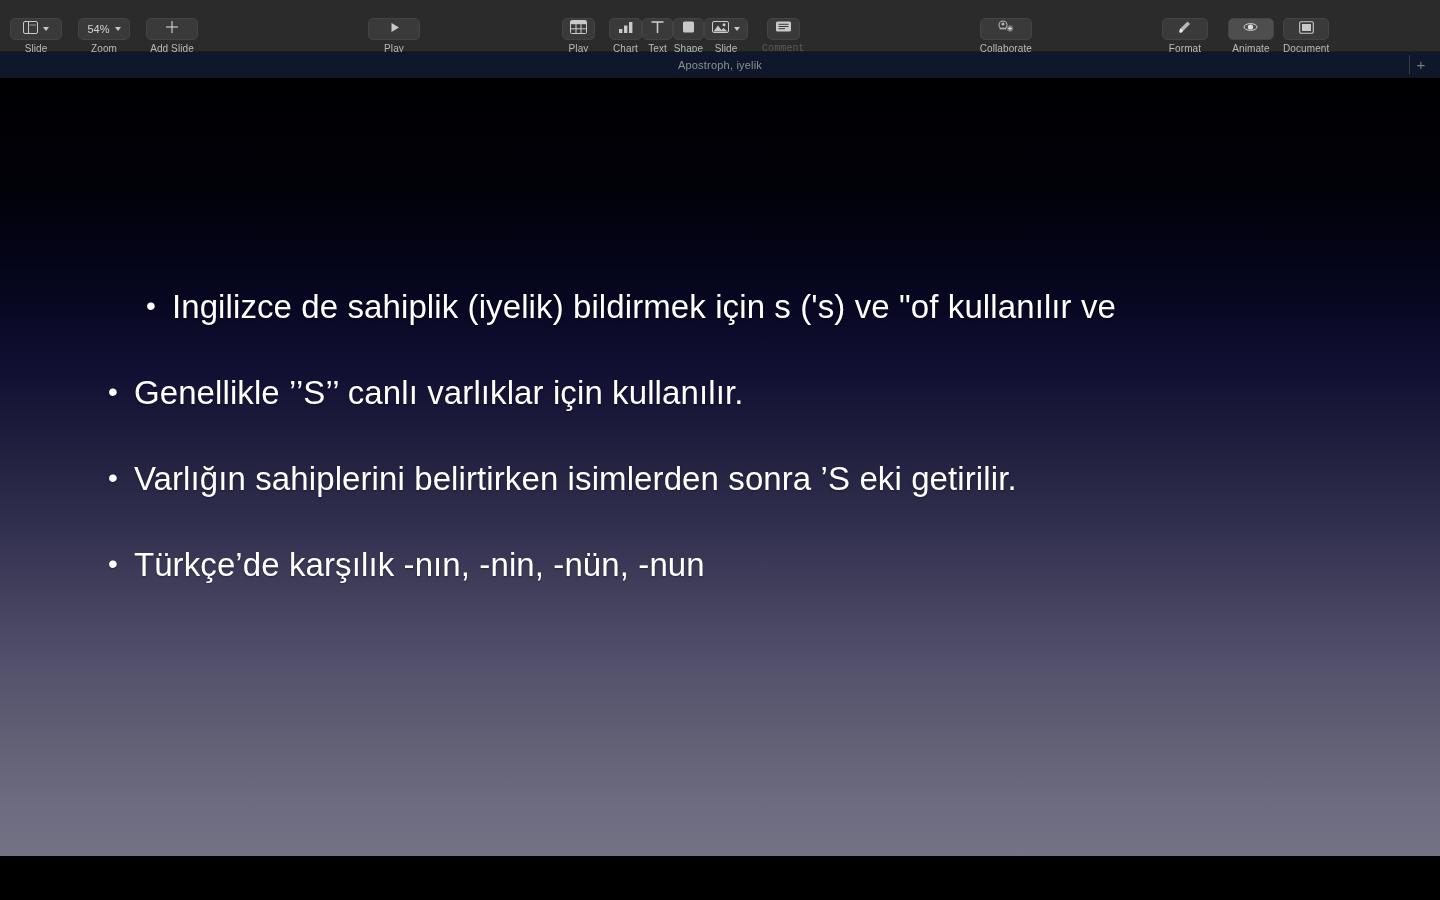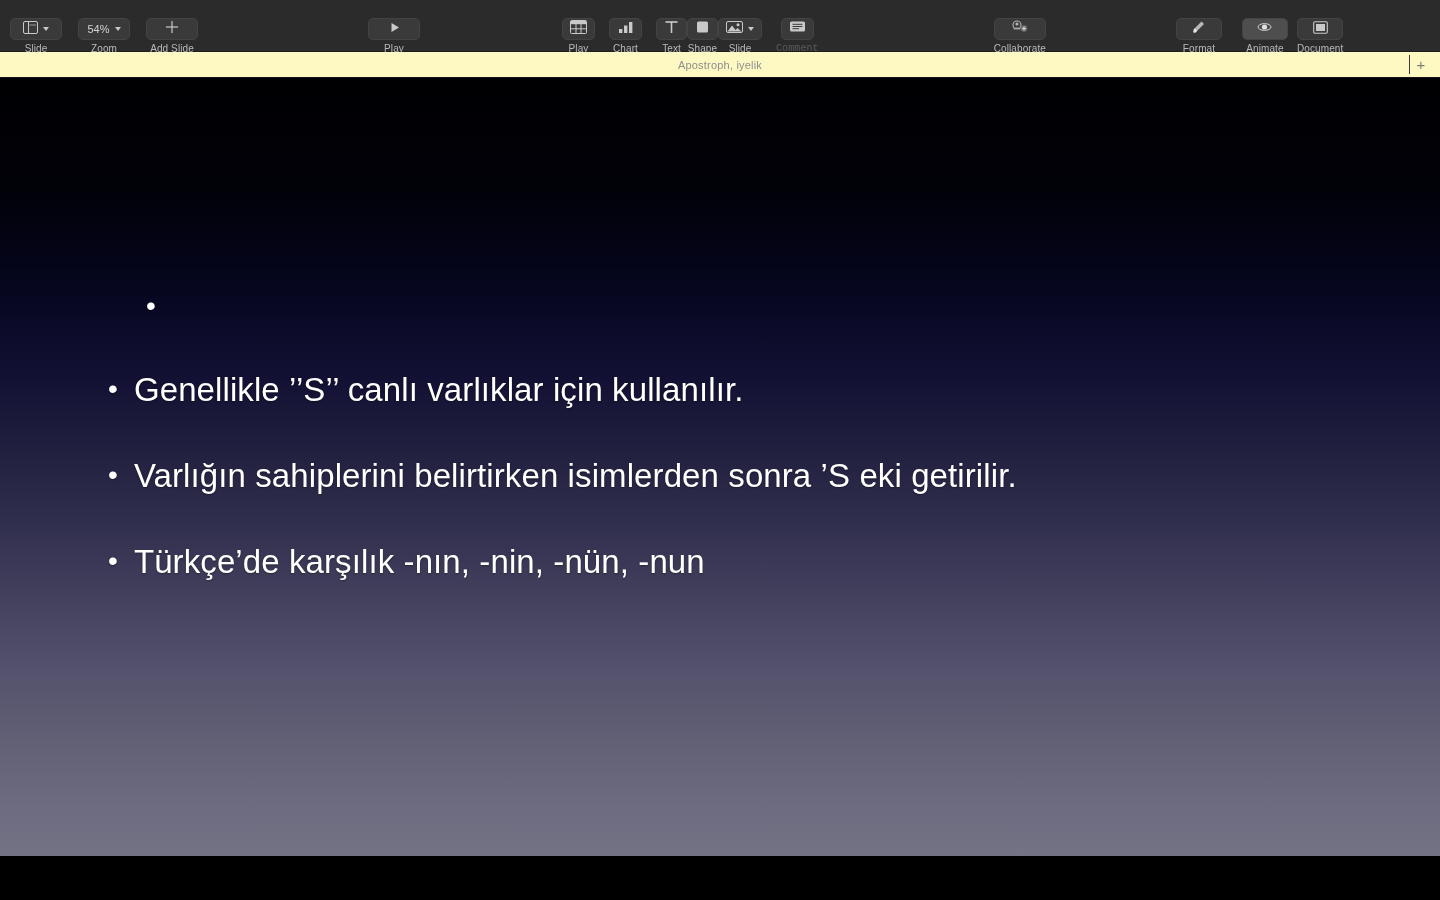--- a/index.html
+++ b/index.html
@@ -59,21 +59,21 @@
   .sp-left { width: 10px; }
   .sp-1 { width: 170px; }
   .sp-2 { width: 142px; }
   .sp-3 { width: 175px; }
   .sp-4 { width: 130px; }
 
   
   .tabbar {
     position: relative;
     width: 1440px; height: 26px;
-    background: #fef9c3;
+    background: #0f172a;
     border-bottom: 1px solid #151515;
     display: flex; align-items: center; justify-content: center;
   }
   .doc-title {
     font-size: 11px;
     color: #8e8e8e;
     letter-spacing: 0.2px;
   }
   .tab-plus {
     position: absolute; right: 8px; top: 0; bottom: 0;
@@ -209,21 +209,21 @@
             <rect x="1" y="1" width="15" height="3.2" fill="#c9c9c9"></rect>
             <line x1="6" y1="1" x2="6" y2="13.5" stroke="#c9c9c9" stroke-width="1"></line>
             <line x1="11" y1="1" x2="11" y2="13.5" stroke="#c9c9c9" stroke-width="1"></line>
             <line x1="0.5" y1="8.8" x2="16.5" y2="8.8" stroke="#c9c9c9" stroke-width="1"></line>
           </svg>
         </span>
       </div>
       <div class="tb-label">Play</div>
     </div>
 
-    <div class="tb-item" style="margin-right:14px">
+    <div class="tb-item" style="">
       <div class="tb-btn">
         <span class="ico">
           <svg width="17" height="14" viewBox="0 0 17 14">
             <rect x="2" y="9" width="3.4" height="4" fill="#c9c9c9"></rect>
             <rect x="7" y="5.5" width="3.4" height="7.5" fill="#c9c9c9"></rect>
             <rect x="12" y="2" width="3.4" height="11" fill="#c9c9c9"></rect>
           </svg>
         </span>
       </div>
       <div class="tb-label">Chart</div>
@@ -350,20 +350,21 @@
   <div class="tab-divider"></div>
   <div class="tab-plus">+</div>
 </div>
 
 <div class="canvas">
   <div class="slide">
     <div class="bullets">
 
       <div class="bullet-row row-indent">
         <span class="dot">•</span>
+        <span class="btext">Ingilizce de sahiplik (iyelik) bildirmek için s ('s) ve "of kullanılır ve</span>
       </div>
 
       <div class="bullet-row row-normal">
         <span class="dot">•</span>
         <span class="btext">Genellikle ’’S’’ canlı varlıklar için kullanılır.</span>
       </div>
 
       <div class="bullet-row row-normal">
         <span class="dot">•</span>
         <span class="btext">Varlığın sahiplerini belirtirken isimlerden sonra ’S eki getirilir.</span>

